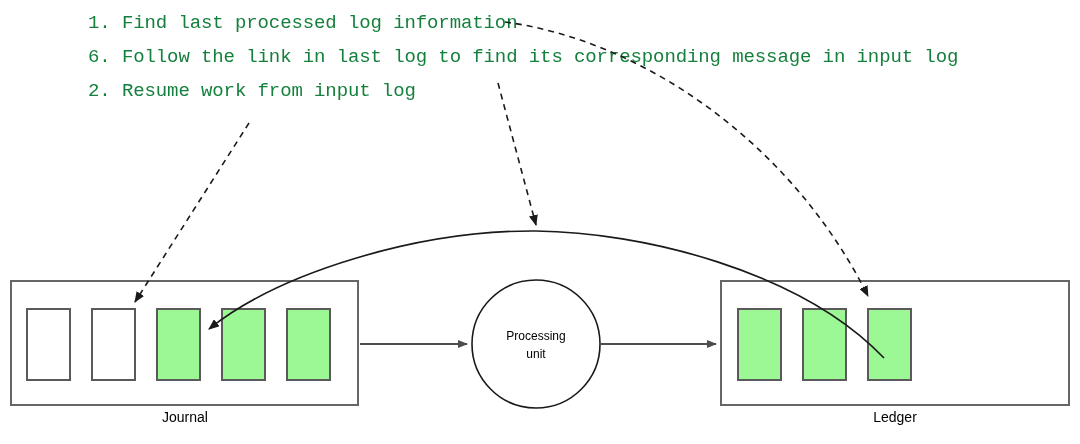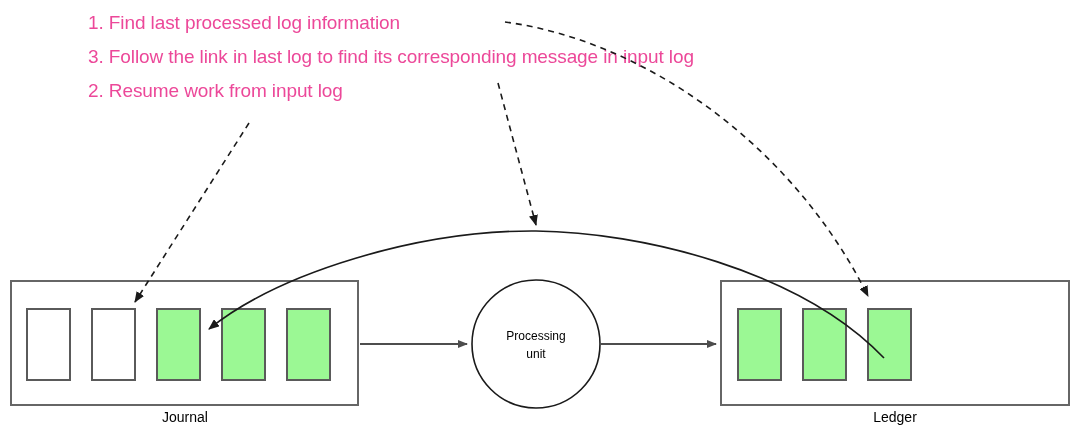--- a/index.html
+++ b/index.html
@@ -28,24 +28,24 @@
     height: 444px;
     display: block;
   }
   .steps {
     position: absolute;
     left: 88px;
     top: 6px;
     width: 880px;
   }
   .step-line {
-    font-family: Liberation Sans, sans-serif;
+    font-family: Liberation Mono, monospace;
     font-size: 19px;
     line-height: 34px;
-    color: #ec4899;
+    color: #15803d;
     white-space: nowrap;
     letter-spacing: -0.1px;
   }
   .svg-label {
     font-family: "Liberation Sans", sans-serif;
     font-size: 14px;
     fill: #000000;
   }
   .svg-label-node {
     font-family: "Liberation Sans", sans-serif;
@@ -88,21 +88,21 @@
     stroke-dasharray: 6 5;
   }
 </style>
 </head>
 <body>
 
 <div id="diagram-root">
 
   <div class="steps">
     <div class="step-line">1. Find last processed log information</div>
-    <div class="step-line">3. Follow the link in last log to find its corresponding message in input log</div>
+    <div class="step-line">6. Follow the link in last log to find its corresponding message in input log</div>
     <div class="step-line">2. Resume work from input log</div>
   </div>
 
   <svg id="scene" viewBox="0 0 1080 444">
     <defs>
       <marker id="arrowSolid" markerWidth="10" markerHeight="8" refX="9" refY="4" orient="auto" markerUnits="userSpaceOnUse">
         <path d="M0,0 L10,4 L0,8 z" fill="#4d4d4d"></path>
       </marker>
       <marker id="arrowThin" markerWidth="11" markerHeight="9" refX="10" refY="4.5" orient="auto" markerUnits="userSpaceOnUse">
         <path d="M0,0 L11,4.5 L0,9 z" fill="#1a1a1a"></path>

